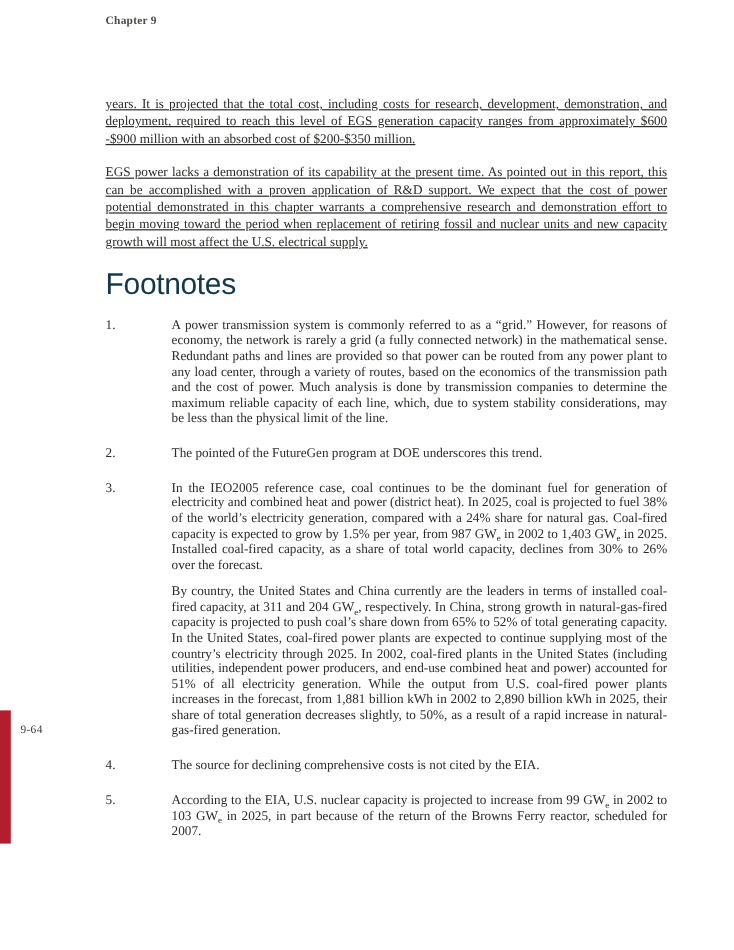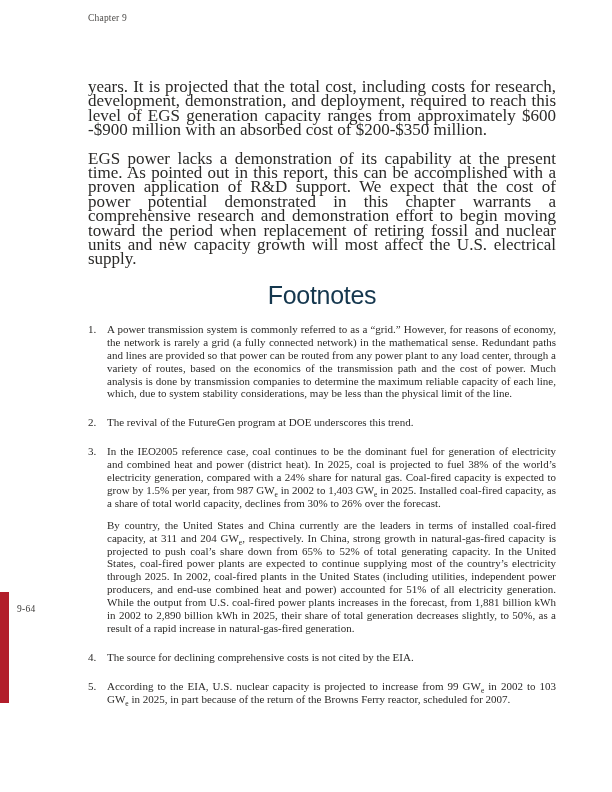--- a/index.html
+++ b/index.html
@@ -21,39 +21,41 @@
     display: flex;
     align-items: baseline;
     gap: 7px;
     white-space: nowrap;
   }
   .chapter-label {
     font-family: "Liberation Serif", serif;
     font-size: 9.5px;
     color: #4c4a48;
     letter-spacing: 0.2px;
+    font-weight: bold;
   }
   .chapter-title {
     font-family: "Liberation Sans", sans-serif;
     font-size: 9.6px;
     letter-spacing: -0.25px;
     color: #262523;
   }
   .content {
     position: absolute;
     left: 88px;
     top: 80px;
     width: 468px;
   }
   .body-para {
-    font-size: 17px;
+    font-size: 11px;
     line-height: 14.4px;
     text-align: justify;
     margin-bottom: 14px;
     color: #2b2a28;
+    text-decoration: underline;
   }
   .footnotes-heading {
     font-family: "Liberation Sans", sans-serif;
     font-size: 25px;
     font-weight: 400;
     letter-spacing: -0.3px;
     color: #15374e;
     margin-top: 12px;
     margin-bottom: 13px;
   }
@@ -62,21 +64,21 @@
     display: flex;
     margin-bottom: 16px;
     font-size: 11px;
     line-height: 12.9px;
   }
   .fn-number {
     flex: none;
     width: 19px;
     color: #2b2a28;
   }
-  .fn-text { flex: 1; }
+  .fn-text { flex: 1; margin-left: 36px; }
   .fn-text p {
     text-align: justify;
     color: #2b2a28;
   }
   .fn-text p + p { margin-top: 9px; }
   .fn-text sub {
     font-size: 7.5px;
     line-height: 0;
   }
   .accent-bar {
@@ -104,35 +106,35 @@
 
   <div class="running-header">
     <span class="chapter-label">Chapter 9</span>
   </div>
 
   <div class="content">
 
     <p class="body-para">years. It is projected that the total cost, including costs for research, development, demonstration, and deployment, required to reach this level of EGS generation capacity ranges from approximately $600 -$900 million with an absorbed cost of $200-$350 million.</p>
     <p class="body-para">EGS power lacks a demonstration of its capability at the present time. As pointed out in this report, this can be accomplished with a proven application of R&amp;D support. We expect that the cost of power potential demonstrated in this chapter warrants a comprehensive research and demonstration effort to begin moving toward the period when replacement of retiring fossil and nuclear units and new capacity growth will most affect the U.S. electrical supply.</p>
 
-    <h1 class="footnotes-heading" style="color: rgb(21, 55, 78); text-align: center;">Footnotes</h1>
+    <h1 class="footnotes-heading" style="color: rgb(21, 55, 78);">Footnotes</h1>
 
     <div class="footnotes-list">
 
       <div class="fn-item">
         <span class="fn-number">1.</span>
         <div class="fn-text">
           <p>A power transmission system is commonly referred to as a “grid.” However, for reasons of economy, the network is rarely a grid (a fully connected network) in the mathematical sense. Redundant paths and lines are provided so that power can be routed from any power plant to any load center, through a variety of routes, based on the economics of the transmission path and the cost of power. Much analysis is done by transmission companies to determine the maximum reliable capacity of each line, which, due to system stability considerations, may be less than the physical limit of the line.</p>
         </div>
       </div>
 
       <div class="fn-item">
         <span class="fn-number">2.</span>
         <div class="fn-text">
-          <p>The revival of the FutureGen program at DOE underscores this trend.</p>
+          <p>The pointed of the FutureGen program at DOE underscores this trend.</p>
         </div>
       </div>
 
       <div class="fn-item">
         <span class="fn-number">3.</span>
         <div class="fn-text">
           <p>In the IEO2005 reference case, coal continues to be the dominant fuel for generation of electricity and combined heat and power (district heat). In 2025, coal is projected to fuel 38% of the world’s electricity generation, compared with a 24% share for natural gas. Coal-fired capacity is expected to grow by 1.5% per year, from 987 GW<sub>e</sub> in 2002 to 1,403 GW<sub>e</sub> in 2025. Installed coal-fired capacity, as a share of total world capacity, declines from 30% to 26% over the forecast.</p>
           <p>By country, the United States and China currently are the leaders in terms of installed coal-fired capacity, at 311 and 204 GW<sub>e</sub>, respectively. In China, strong growth in natural-gas-fired capacity is projected to push coal’s share down from 65% to 52% of total generating capacity. In the United States, coal-fired power plants are expected to continue supplying most of the country’s electricity through 2025. In 2002, coal-fired plants in the United States (including utilities, independent power producers, and end-use combined heat and power) accounted for 51% of all electricity generation. While the output from U.S. coal-fired power plants increases in the forecast, from 1,881 billion kWh in 2002 to 2,890 billion kWh in 2025, their share of total generation decreases slightly, to 50%, as a result of a rapid increase in natural-gas-fired generation.</p>
         </div>
       </div>

